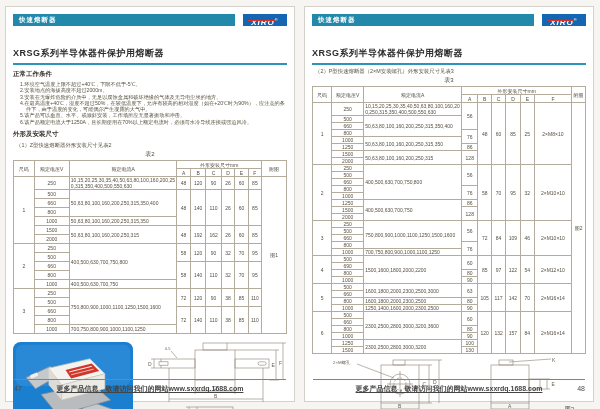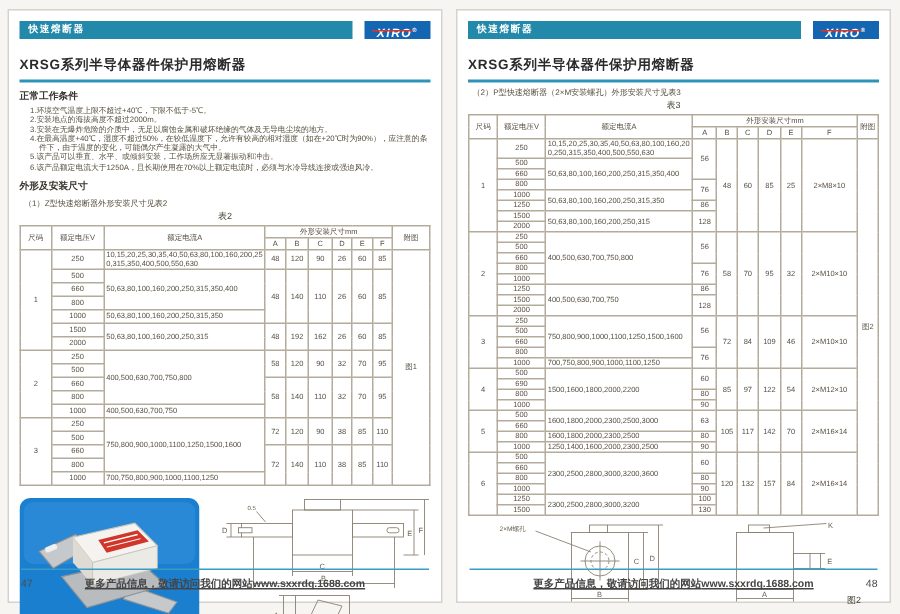--- a/index.html
+++ b/index.html
@@ -8,21 +8,21 @@
     border:1px solid #d4d2ca;box-sizing:border-box;padding:5px 7px;}
   #pageL{left:5px}
   #pageR{left:304px}
   .topbar{display:flex;height:12px;margin-top:2px;}
   .bar{flex:1;background:#2289ab;color:#fff;font-size:6.5px;font-weight:bold;
     line-height:12px;padding-left:6px;margin-right:8px;letter-spacing:1px;}
   .logo{position:relative;width:44px;background:#1566b2;color:#fff;text-align:center;
     font-size:8px;font-style:italic;font-weight:bold;line-height:12px;letter-spacing:1px;}
   .logo .strike{position:absolute;left:5px;right:12px;top:5.5px;height:1.4px;background:#e03322;}
   .logo sup{font-size:4px;font-style:normal;}
-  .doc-title{font-size:9px;font-weight:bold;color:#2b2b2b;margin-top:11px;padding-bottom:3px;
+  .doc-title{font-size:9px;font-weight:bold;color:#2b2b2b;margin-top:21px;padding-bottom:3px;
     border-bottom:2px solid #2d93b8;letter-spacing:0.5px;}
   .sec-title{font-size:6.5px;font-weight:bold;color:#3a362f;margin-top:5px;}
   .cond-list{margin-top:2px;}
   .cond{font-size:5.2px;line-height:6.3px;color:#57513f;margin-left:7px;padding-left:6px;text-indent:-6px;}
   .note{font-size:5.4px;color:#57513f;margin:3px 0 1px 3px;}
   .tcaption{font-size:6px;color:#4c463c;text-align:center;margin:1px 0;}
   table.spec{border-collapse:collapse;width:100%;table-layout:fixed;}
   table.spec th,table.spec td{border:1px solid #b3ab9b;font-size:5px;color:#564f42;
     text-align:center;vertical-align:middle;padding:0 1px;line-height:6px;overflow:hidden;}
   table.spec th{font-weight:normal;height:7px;}

